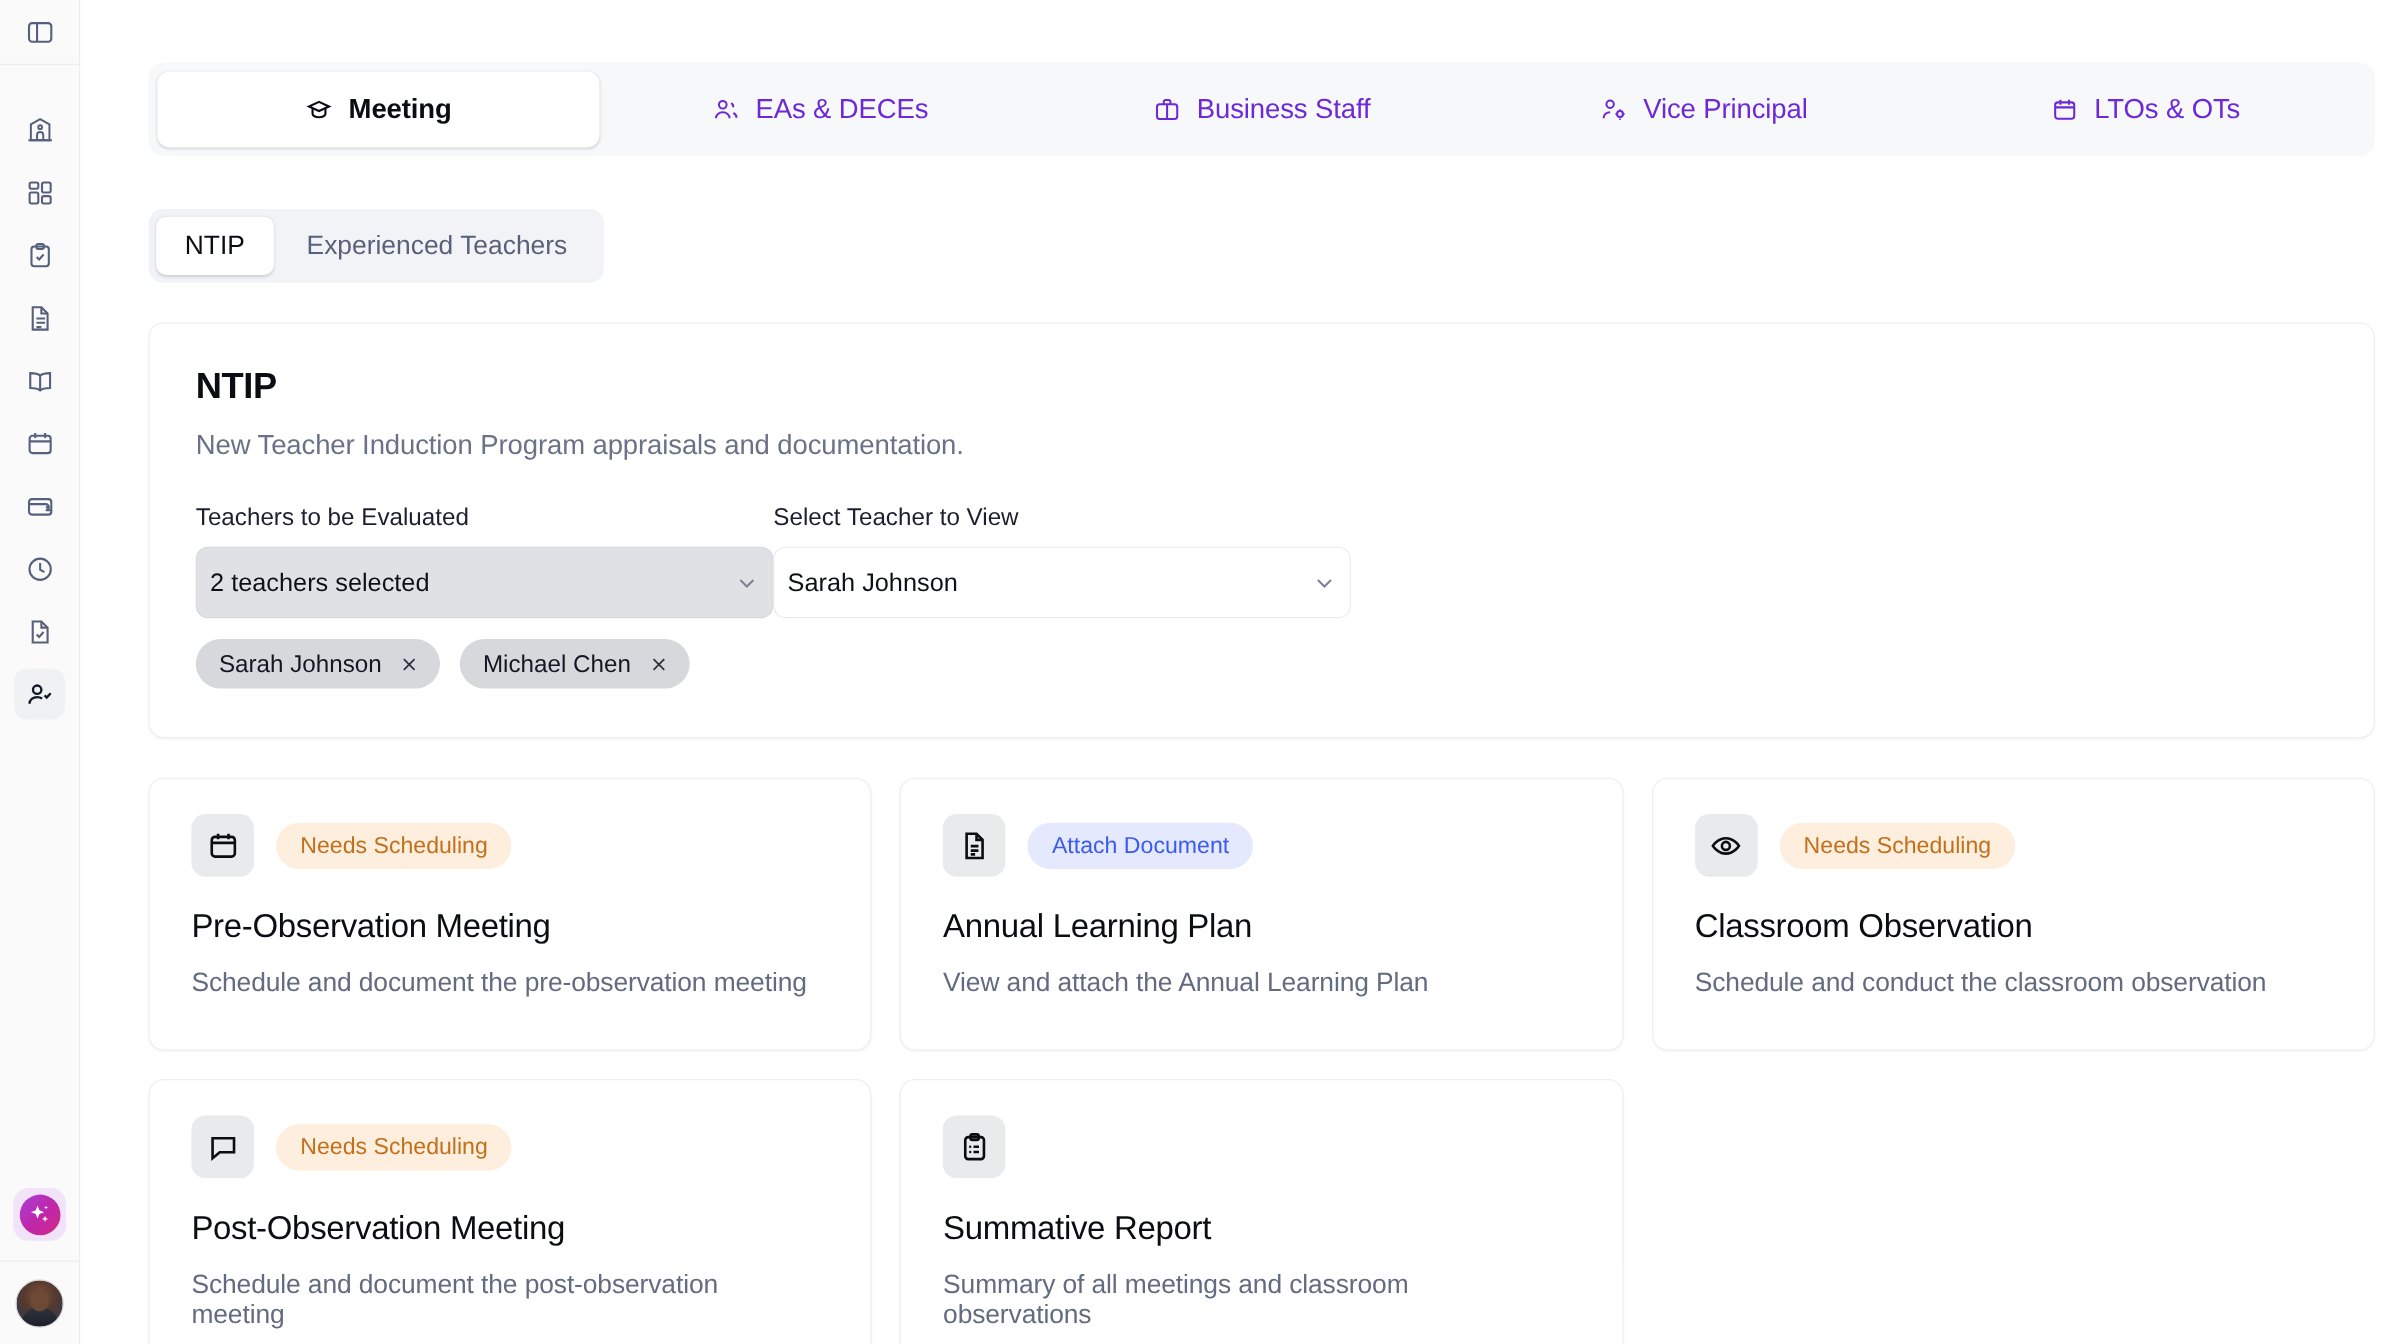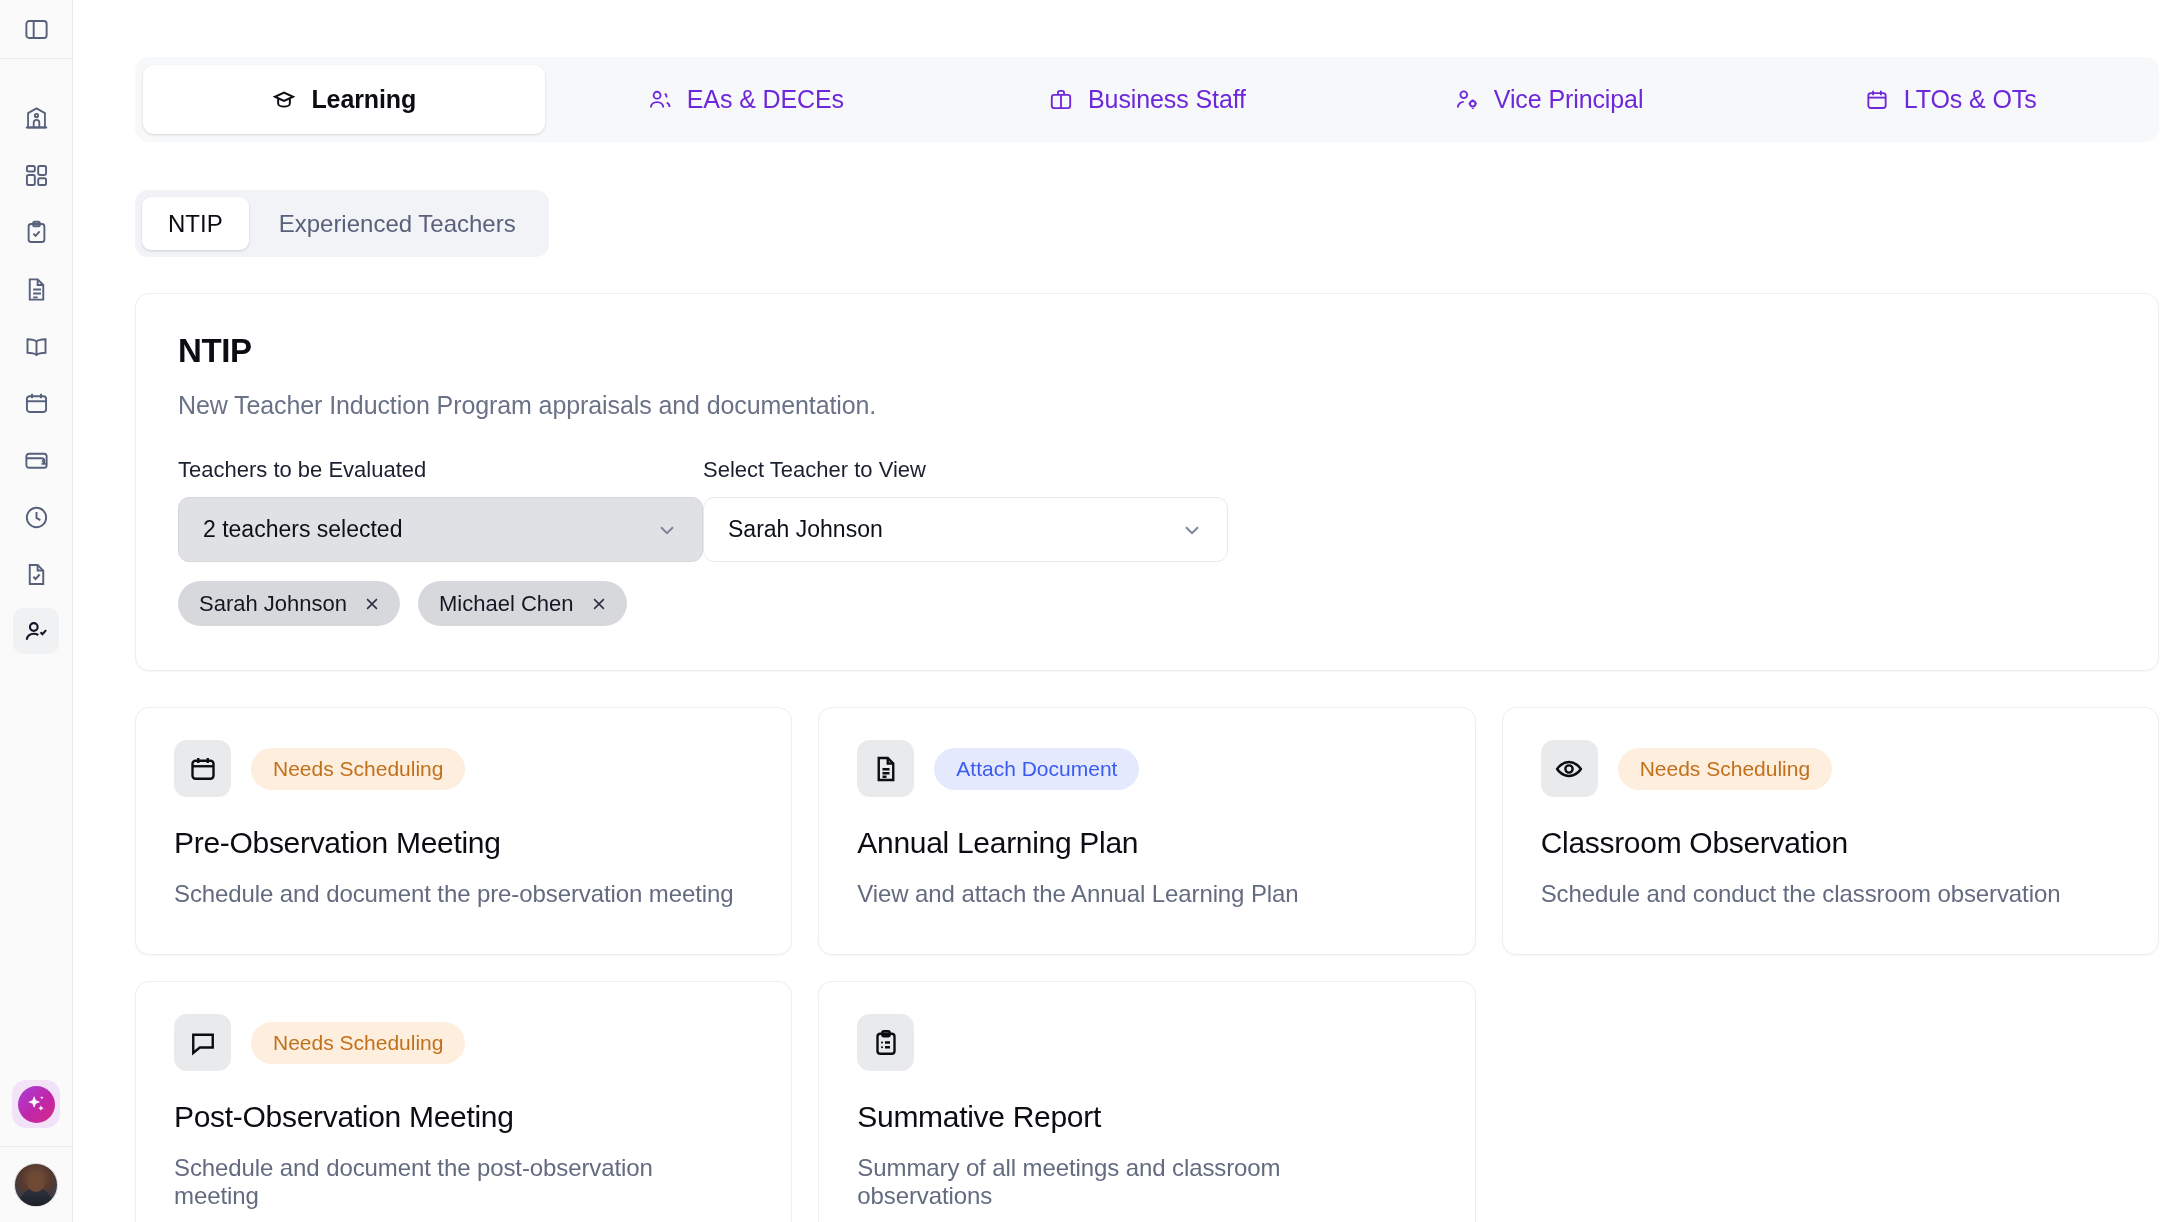--- a/index.html
+++ b/index.html
@@ -116,21 +116,21 @@
   }
   .panel-title { font-size: 33px; font-weight: 700; color: #0b0d12; letter-spacing: -0.4px; }
   .panel-sub { margin-top: 21px; font-size: 25px; color: #6a7287; letter-spacing: -0.1px; }
 
   .fields { display: flex; margin-top: 37px; }
   .field { width: 525px; }
   .field-label { font-size: 22px; color: #1b2030; font-weight: 400; margin-bottom: 14px; display:block; }
   .select {
     width: 100%; height: 65px; border-radius: 11px;
     display: flex; align-items: center; justify-content: space-between;
-    padding: 0 24px; font-size: 23px; color: #0d1117; cursor: pointer; text-align: center;
+    padding: 0 12px; font-size: 23px; color: #0d1117; cursor: pointer; text-align: center;
   }
   .select.grey { background: #e0e1e4; border: 1px solid #d6d7db; }
   .select.white { background: #fff; border: 1px solid #e8eaef; }
   .chev { width: 22px; height: 22px; color: #7b8296; flex: none; }
 
   .chips { display: flex; gap: 18px; margin-top: 19px; }
   .chip {
     height: 45px; border-radius: 23px; background: #d7d8dc;
     display: inline-flex; align-items: center; gap: 16px;
     padding: 0 19px 0 21px; font-size: 22px; color: #131722; cursor: pointer;
@@ -272,21 +272,21 @@
 
   <main class="main">
 
     
     <div class="roletabs">
       <div class="roletab active">
         <svg viewBox="0 0 24 24" fill="none" stroke="currentColor" stroke-width="1.8">
           <path d="M12 5.2 3.6 9l8.4 3.8L20.4 9 12 5.2Z"></path>
             <path d="M6.6 11v4.2c0 1.6 2.4 2.9 5.4 2.9s5.4-1.3 5.4-2.9V11"></path>
         </svg>
-        <span>Learning</span>
+        <span>Meeting</span>
       </div>
       <div class="roletab">
         <svg viewBox="0 0 24 24" fill="none" stroke="currentColor" stroke-width="1.7">
           <circle cx="9.3" cy="7.6" r="3.2"></circle>
             <path d="M3.6 19c0-3.1 2.6-5.1 5.7-5.1s5.7 2 5.7 5.1"></path>
           <path d="M16.4 6.2a3 3 0 0 1 1.5 3.4"></path>
             <path d="M18.2 14.5c1.6.7 2.6 2.2 2.6 4"></path>
         </svg>
         <span>EAs &amp; DECEs</span>
       </div>

